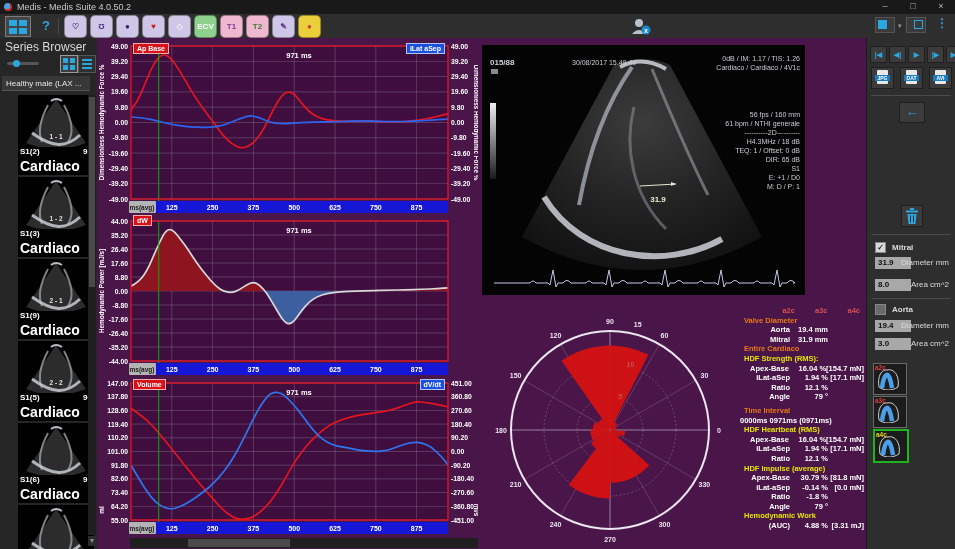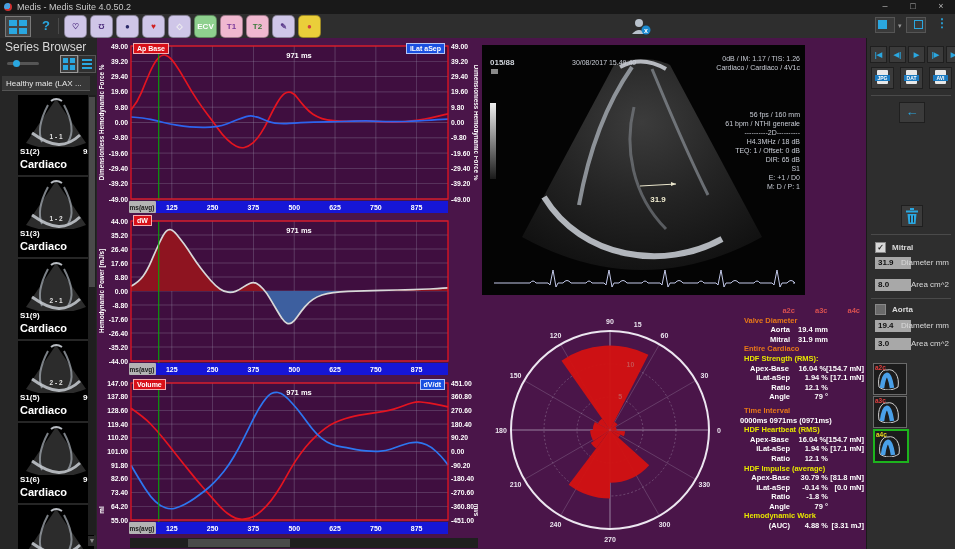--- a/index.html
+++ b/index.html
@@ -51,21 +51,21 @@
   .sb-tab{position:absolute;left:2px;top:38px;width:88px;height:15px;background:#383838;
           border-bottom:1px solid #555;color:#e6e6e6;font-size:8px;line-height:15px;padding-left:4px;
           white-space:nowrap;overflow:hidden;box-sizing:border-box;}
   #series-list{position:absolute;left:18px;top:57px;width:76px;height:454px;overflow:hidden;}
   .series-item{position:relative;width:76px;height:80px;background:#000;margin-bottom:2px;}
   .series-item svg{display:block;}
   .s-marker{position:absolute;left:0;top:38px;width:76px;text-align:center;color:#e0e0e0;
             font-size:6.5px;font-weight:bold;}
   .s-id{position:absolute;left:2px;top:52px;color:#fff;font-size:8px;font-weight:bold;}
   .s-count{position:absolute;right:2px;top:52px;color:#fff;font-size:8px;font-weight:bold;}
-  .s-mod{position:absolute;left:2px;top:63px;color:#fff;font-size:11px;font-weight:bold;}
+  .s-mod{position:absolute;left:2px;top:63px;color:#fff;font-size:14px;font-weight:bold;}
   .sb-scroll{position:absolute;left:88px;top:57px;width:8px;height:440px;background:#1f1f1f;}
   .sb-scroll .thumb{position:absolute;left:1px;top:2px;width:6px;height:190px;background:#4a4a4a;}
   .sb-scroll-arrow{position:absolute;left:88px;top:498px;width:8px;height:10px;color:#8a8a8a;
                    font-size:7px;text-align:center;line-height:10px;background:#2b2b2b;}
   
   #charts{position:absolute;left:97px;top:38px;width:381px;height:511px;background:#4a1549;}
   .chart-block{position:absolute;left:0;width:381px;}
   .badge{position:absolute;font-size:7px;font-weight:bold;color:#fff;padding:0 3px;height:9px;
          line-height:9px;border:1px solid #ffffffaa;z-index:5;}
   .badge.red{background:#d81018;}

